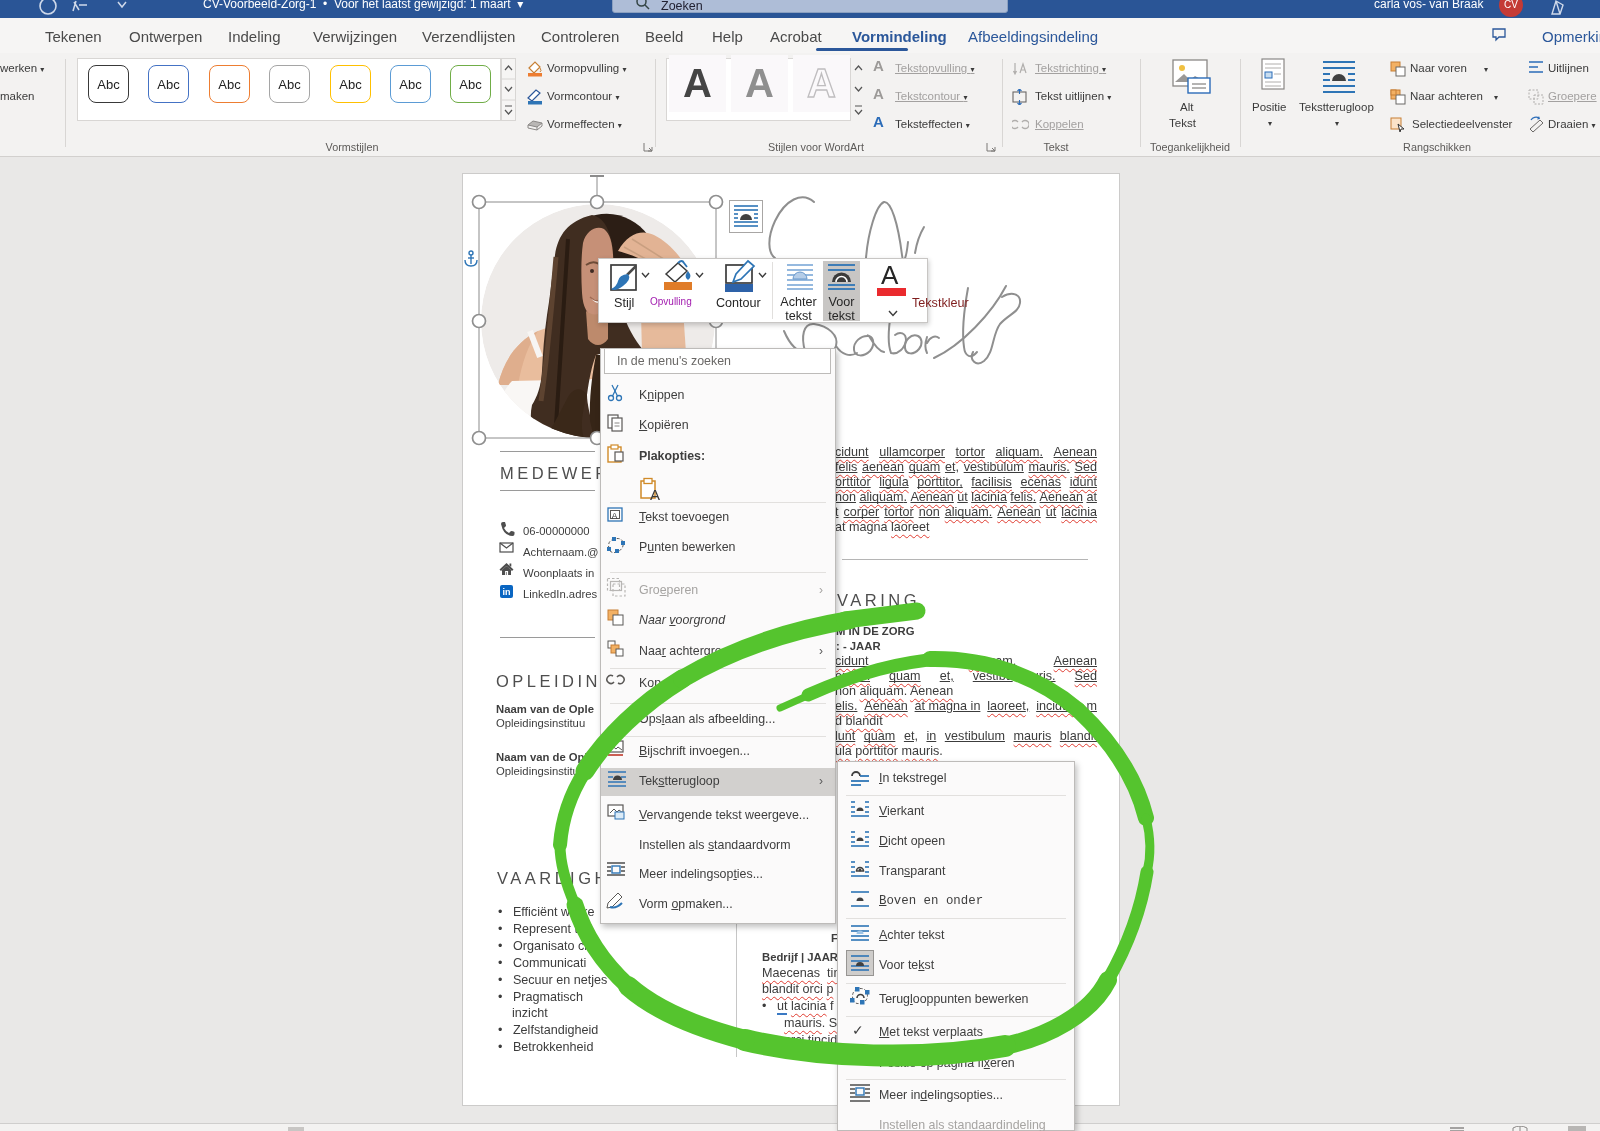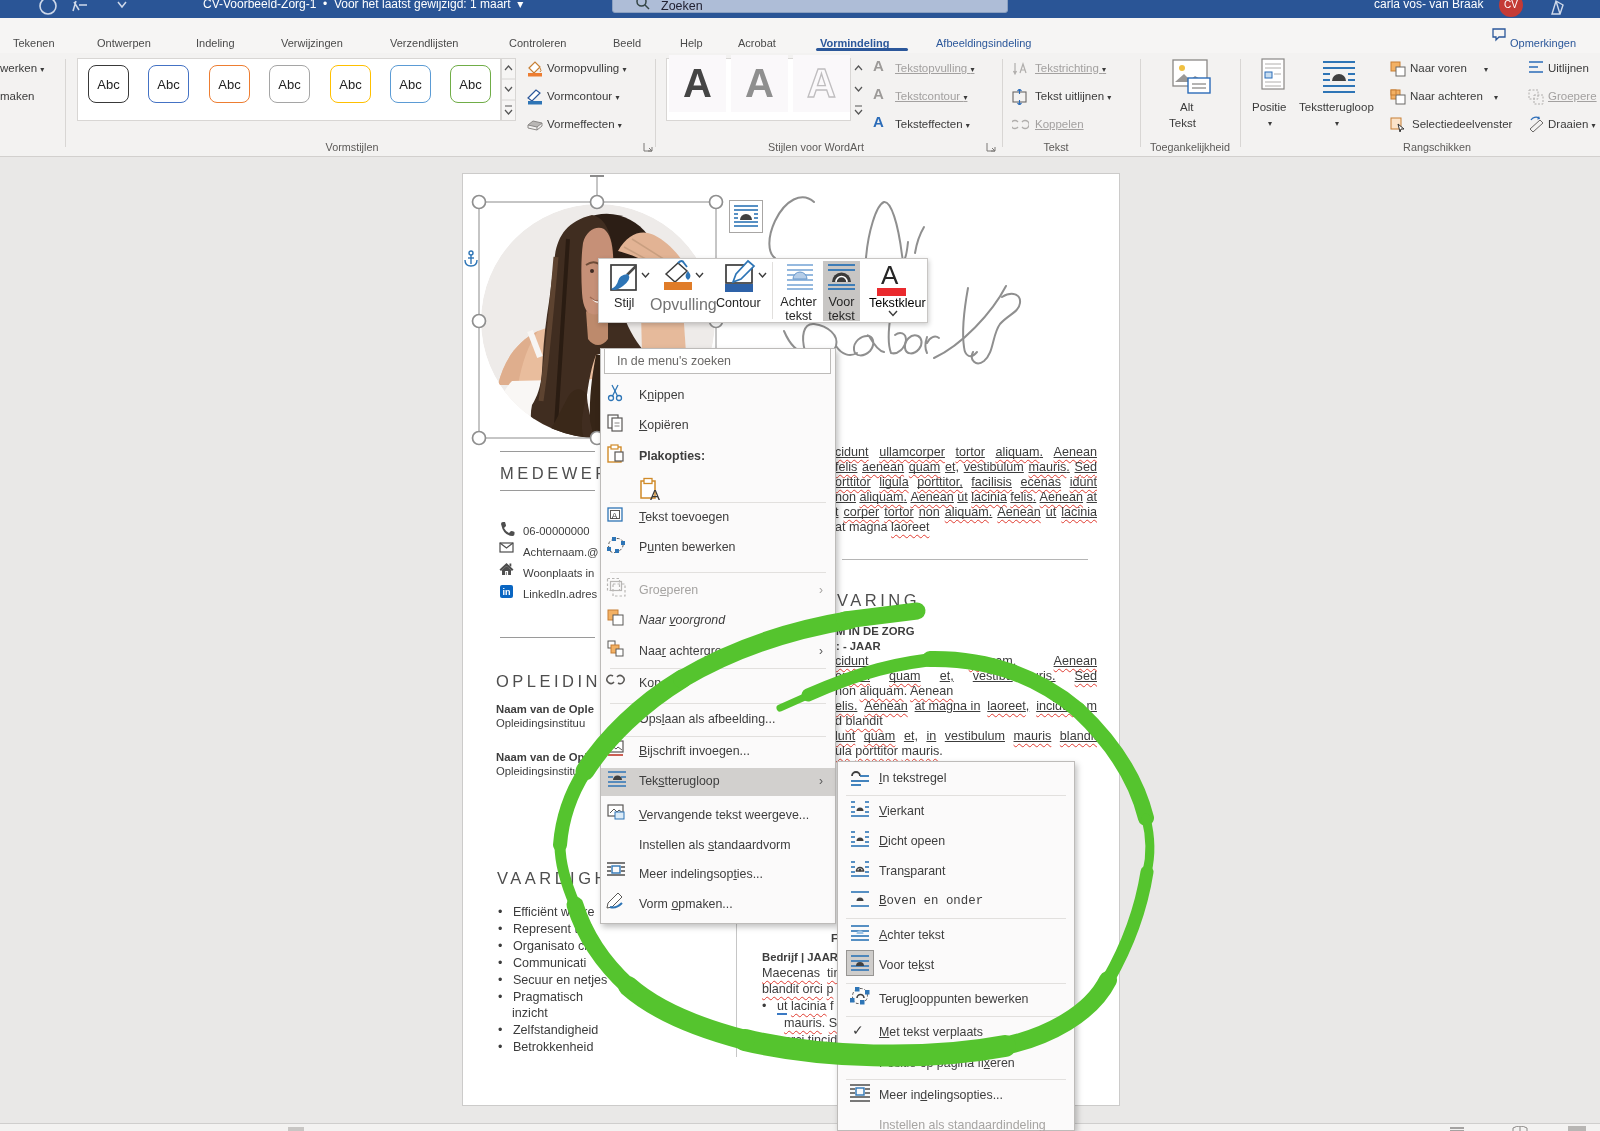--- a/index.html
+++ b/index.html
@@ -10,21 +10,21 @@
 
   
   #titlebar { position:absolute; left:0; top:0; width:1600px; height:18px; background:#2a5596; color:#fff; }
   #titlebar .tt { position:absolute; top:-3px; font-size:12px; color:#fff; white-space:nowrap; }
   #searchbox { position:absolute; left:612px; top:-18px; width:396px; height:31px; background:#aebdd7; border:1px solid #8ba0c0; border-radius:3px; color:#1f2a3a; font-size:12px; }
   #searchbox .zk { position:absolute; left:48px; top:16px; font-size:12.5px; color:#223; }
   #avatar { position:absolute; left:1499px; top:-7px; width:24px; height:24px; border-radius:50%; background:#c43a35; color:#fff; font-size:10px; text-align:center; line-height:24px; }
 
   
   #tabrow { position:absolute; left:0; top:18px; width:1600px; height:35px; background:#f6f5f4; }
-  .tab { position:absolute; top:19px; font-size:11px; color:#4a4a4a; white-space:nowrap; }
+  .tab { position:absolute; top:10px; font-size:15px; color:#4a4a4a; white-space:nowrap;margin-left:32px; }
   .tab.active { color:#2b579a; font-weight:bold; }
   .tab.blue { color:#2b579a; }
   #tabul { position:absolute; top:30px; height:3px; background:#2b579a; border-radius:2px; }
 
   
   #ribbon { position:absolute; left:0; top:53px; width:1600px; height:104px; background:#f3f2f1; border-bottom:1px solid #d2d0ce; }
   .grplabel { position:absolute; top:88px; font-size:10.8px; color:#5c5a58; width:200px; text-align:center; }
   .vsep { position:absolute; top:6px; height:88px; width:1px; background:#d8d6d4; }
   .launcher { position:absolute; top:88px; width:12px; height:12px; }
   .ribtxt { font-size:11.5px; color:#3b3b3b; white-space:nowrap; position:absolute; }
@@ -522,21 +522,21 @@
       </g>
 
       <g transform="translate(116,0)">
         <rect x="12" y="7" width="26" height="18" fill="#fff" stroke="#3b3b3b" stroke-width="1.7"></rect>
         <path d="M34 3 l6 5 -13 13 -8 3 3 -8z" fill="#fff" stroke="#2e75b6" stroke-width="1.7"></path>
         <rect x="11" y="26" width="28" height="8" fill="#2e62a8"></rect>
         <path d="M45 15 l3.5 4 3.5 -4" fill="none" stroke="#3b3b3b" stroke-width="1.4"></path>
       </g>
     </svg>
     <span class="abs" style="left:614px; top:296px; font-size:12.6px; color:#262626;">Stijl</span>
-    <span class="abs" style="left:650px; top:296px; font-size:16px; color:#737373;">Opvulling</span>
+    <span class="abs" style="left:650px; top:296px; font-size:10px; color:#a21caf;">Opvulling</span>
     <span class="abs" style="left:716px; top:296px; font-size:12.6px; color:#262626;">Contour</span>
     <svg class="abs" style="left:786px; top:263px;" width="28" height="27" viewBox="0 0 28 27">
       <g stroke="#8ab2dc" stroke-width="1.8">
         <line x1="1" y1="2" x2="27" y2="2"></line>
           <line x1="1" y1="7" x2="27" y2="7"></line>
         <line x1="1" y1="12" x2="27" y2="12"></line>
           <line x1="1" y1="17" x2="27" y2="17"></line>
         <line x1="1" y1="22" x2="27" y2="22"></line>
           <line x1="1" y1="26" x2="27" y2="26"></line>
       </g>
@@ -549,21 +549,21 @@
         <line x1="1" y1="22" x2="28" y2="22"></line>
           <line x1="1" y1="26" x2="28" y2="26"></line>
       </g>
       <path d="M5 19 a9.5 9.5 0 0 1 19 0 z" fill="#3b3b3b"></path>
       <path d="M9 19 a5.5 5.5 0 0 1 11 0" fill="none" stroke="#fff" stroke-width="1.5"></path>
     </svg>
     <div class="abs" style="left:775px; top:295px; font-size:12.6px; color:#262626; width:47px; text-align:center; line-height:14px;">Achter<br>tekst</div>
     <div class="abs" style="left:823px; top:295px; font-size:12.6px; color:#262626; width:37px; text-align:center; line-height:14px;">Voor<br>tekst</div>
     <span class="abs" style="left:881px; top:260px; font-size:26px; color:#262626;">A</span>
     <div class="abs" style="left:877px; top:288px; width:29px; height:8px; background:#ea2a2e;"></div>
-    <span class="abs" style="left:869px; top:296px; font-size:12.6px; color:#000000;">Tekstkleur</span>
+    <span class="abs" style="left:912px; top:296px; font-size:12.6px; color:#7f1d1d;">Tekstkleur</span>
     <svg class="abs" style="left:887px; top:309px;" width="12" height="10" viewBox="0 0 12 10">
         <path d="M2 2 l4 4.5 4-4.5" fill="none" stroke="#3b3b3b" stroke-width="1.4"></path>
       </svg>
 
     <div class="menu" style="left:600px; top:348px; width:236px; height:576px;"></div>
     <div class="abs" style="left:604px; top:348px; width:227px; height:26px; background:#fff; border:1px solid #bdbbb9;">
       <span style="position:absolute; left:12px; top:5px; font-size:12.4px; color:#6a6866;">In de menu's zoeken</span>
     </div>
     <div id="cmenu" class="abs" style="left:0; top:0;">
       <span class="mi" style="left:639px; top:388px;">K<u>n</u>ippen</span>

